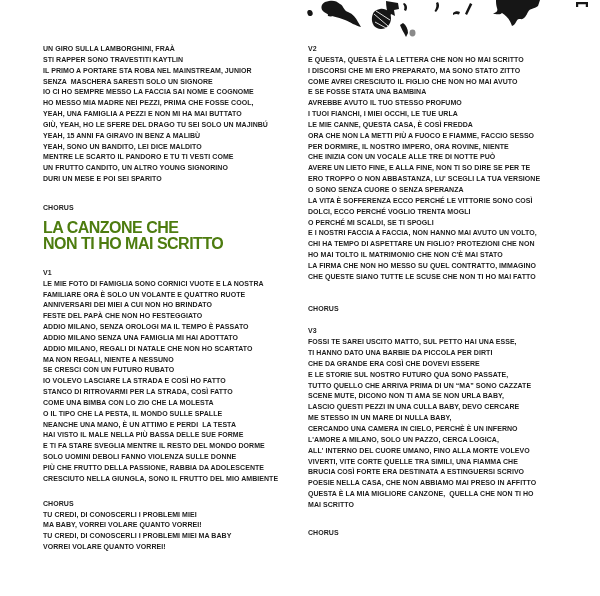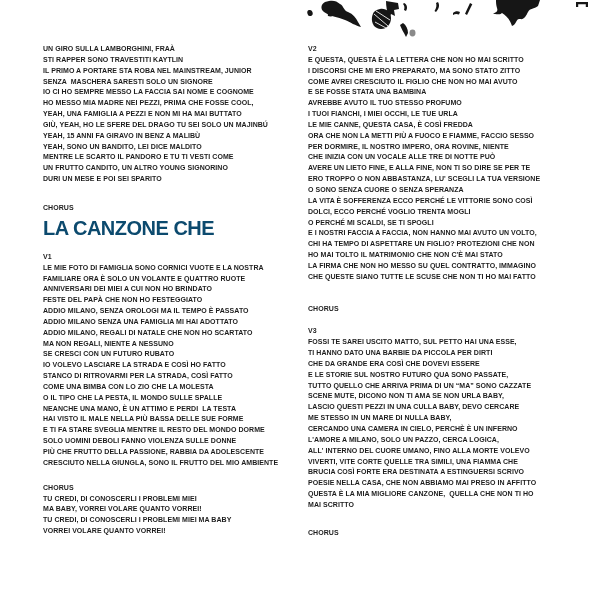--- a/index.html
+++ b/index.html
@@ -21,22 +21,22 @@
   .col-right{left:308px;width:292px;}
   .block{font-size:7px;font-weight:bold;line-height:10.85px;letter-spacing:0.05px;}
   .block div, .label{white-space:pre;}
   .label{
     font-size:7px;font-weight:bold;line-height:10.85px;letter-spacing:0.05px;
     color:var(--text);
   }
   .chorus-label-1{margin-top:18px;}
   .song-title{
     margin:6px 0 0 0;padding:0;
-    font-size:20px;font-weight:bold;line-height:16px;letter-spacing:-0.5px;
-    color:#0c4a6e;text-transform:uppercase;
+    font-size:16px;font-weight:bold;line-height:16px;letter-spacing:-0.5px;
+    color:#4d7c0f;text-transform:uppercase;
   }
   .v1-block{margin-top:16px;}
   .chorus-block{margin-top:14px;}
   .chorus-label-r1{margin-top:21px;}
   .v3-block{margin-top:12px;}
   .chorus-label-r2{margin-top:17px;}
 </style>
 </head>
 <body>
 
@@ -83,20 +83,21 @@
         <div>YEAH, SONO UN BANDITO, LEI DICE MALDITO</div>
         <div>MENTRE LE SCARTO IL PANDORO E TU TI VESTI COME</div>
         <div>UN FRUTTO CANDITO, UN ALTRO YOUNG SIGNORINO</div>
         <div>DURI UN MESE E POI SEI SPARITO</div>
       </div>
 
     <div class="label chorus-label-1">CHORUS</div>
 
     <h1 class="song-title">
       <div>LA CANZONE CHE</div>
+      <div>NON TI HO MAI SCRITTO</div>
     </h1>
 
     <div class="block v1-block">
       <div class="label">V1</div>
       <div><div>LE MIE FOTO DI FAMIGLIA SONO CORNICI VUOTE E LA NOSTRA</div><div>FAMILIARE ORA È SOLO UN VOLANTE E QUATTRO RUOTE</div><div>ANNIVERSARI DEI MIEI A CUI NON HO BRINDATO</div><div>FESTE DEL PAPÀ CHE NON HO FESTEGGIATO</div><div>ADDIO MILANO, SENZA OROLOGI MA IL TEMPO È PASSATO</div><div>ADDIO MILANO SENZA UNA FAMIGLIA MI HAI ADOTTATO</div><div>ADDIO MILANO, REGALI DI NATALE CHE NON HO SCARTATO</div><div>MA NON REGALI, NIENTE A NESSUNO</div><div>SE CRESCI CON UN FUTURO RUBATO</div><div>IO VOLEVO LASCIARE LA STRADA E COSÌ HO FATTO</div><div>STANCO DI RITROVARMI PER LA STRADA, COSÌ FATTO</div><div>COME UNA BIMBA CON LO ZIO CHE LA MOLESTA</div><div>O IL TIPO CHE LA PESTA, IL MONDO SULLE SPALLE</div><div>NEANCHE UNA MANO, È UN ATTIMO E PERDI  LA TESTA</div><div>HAI VISTO IL MALE NELLA PIÙ BASSA DELLE SUE FORME</div><div>E TI FA STARE SVEGLIA MENTRE IL RESTO DEL MONDO DORME</div><div>SOLO UOMINI DEBOLI FANNO VIOLENZA SULLE DONNE</div><div>PIÙ CHE FRUTTO DELLA PASSIONE, RABBIA DA ADOLESCENTE</div><div>CRESCIUTO NELLA GIUNGLA, SONO IL FRUTTO DEL MIO AMBIENTE</div></div>
     </div>
 
     <div class="block chorus-block">
       <div class="label">CHORUS</div>
       <div><div>TU CREDI, DI CONOSCERLI I PROBLEMI MIEI</div><div>MA BABY, VORREI VOLARE QUANTO VORREI!</div><div>TU CREDI, DI CONOSCERLI I PROBLEMI MIEI MA BABY</div><div>VORREI VOLARE QUANTO VORREI!</div></div>

